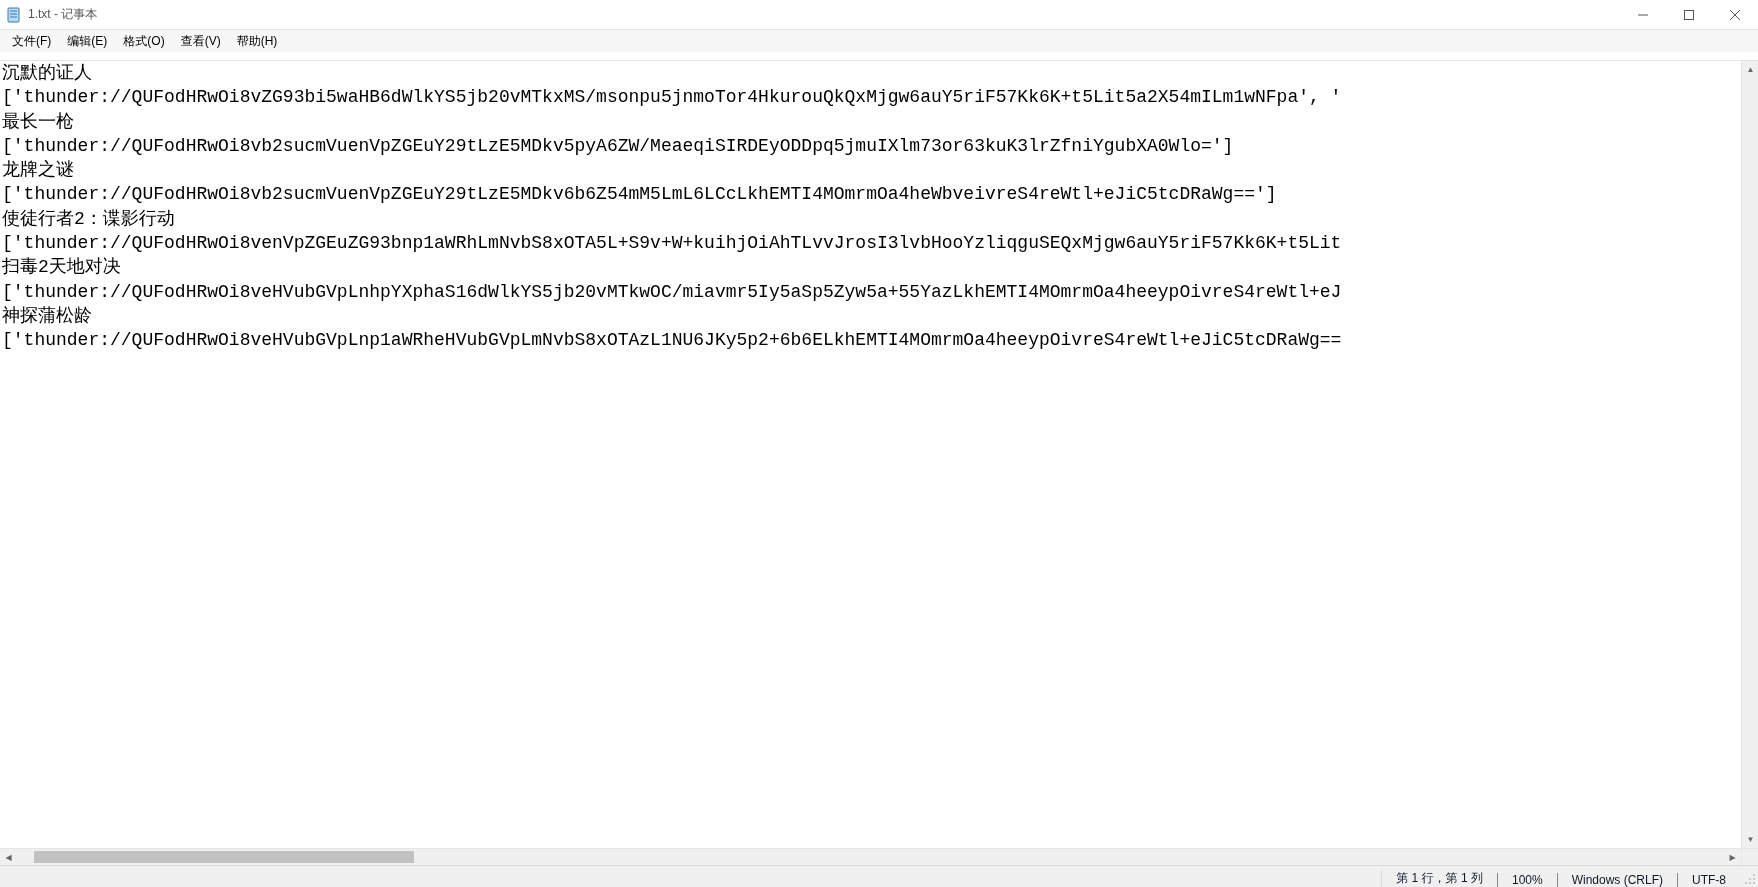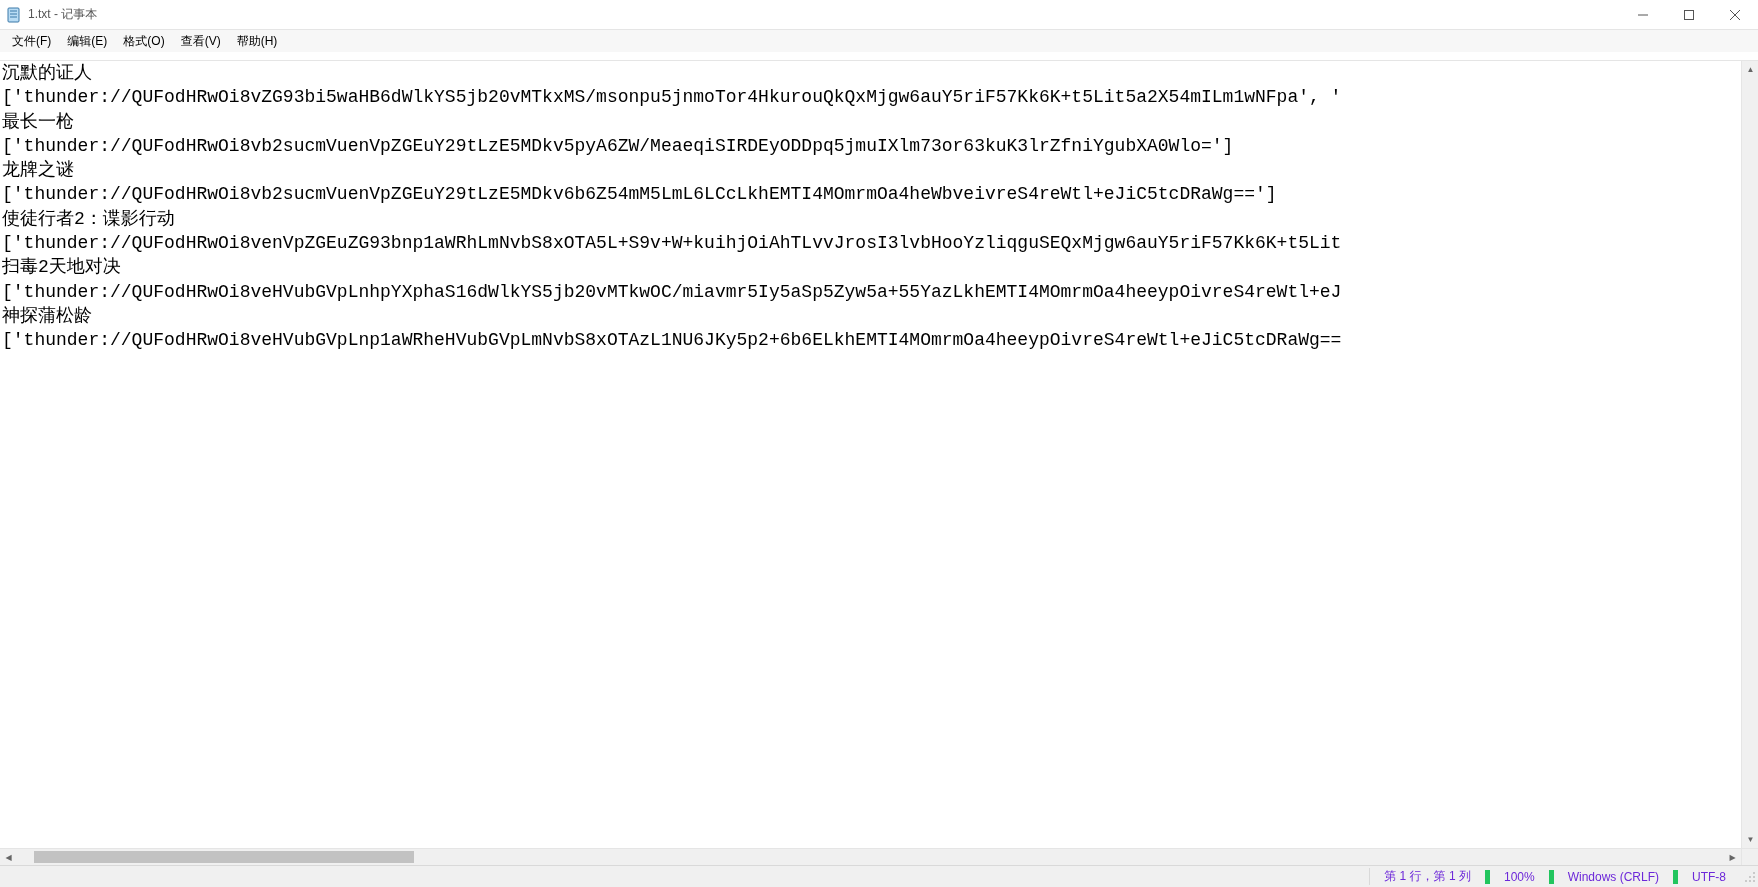--- a/index.html
+++ b/index.html
@@ -106,30 +106,30 @@
     background: #f0f0f0;
     border-top: 1px solid #e5e5e5;
     border-left: 1px solid #e5e5e5;
   }
   
   .statusbar {
     height: 22px;
     background: #f0f0f0;
     border-top: 1px solid #d9d9d9;
     display: flex;
-    align-items: center;
-    font-size: 12px;
-    color: #6d28d9;
+    align-items: flex-end;
+    font-size: 12px;
+    color: #0f172a;
     user-select: none;
   }
   .statusbar .filler { flex: 1; }
   .status-cell {
     padding: 0 14px;
     display: flex; align-items: center;
-    border-left: 5px solid #22c55e;
+    border-left: 1px solid #22c55e;
     white-space: nowrap;
   }
   .status-cell.first { border-left: 1px solid #d9d9d9; }
   .resize-grip {
     width: 18px;
     display: flex; align-items: flex-end; justify-content: flex-end;
     padding: 2px;
     color: #999;
   }
   .resize-grip svg { width: 12px; height: 12px; }

